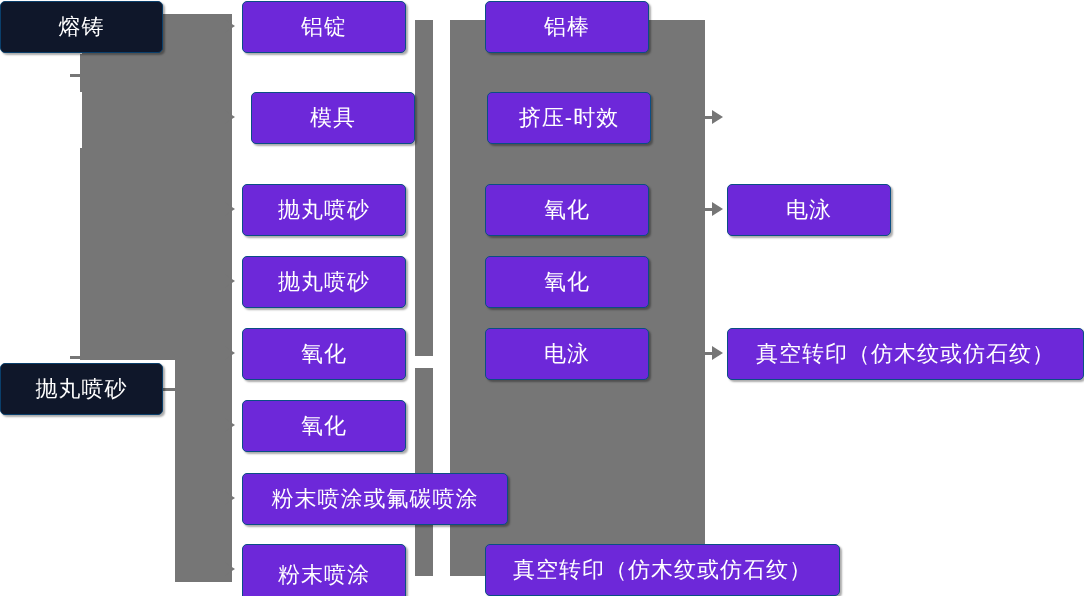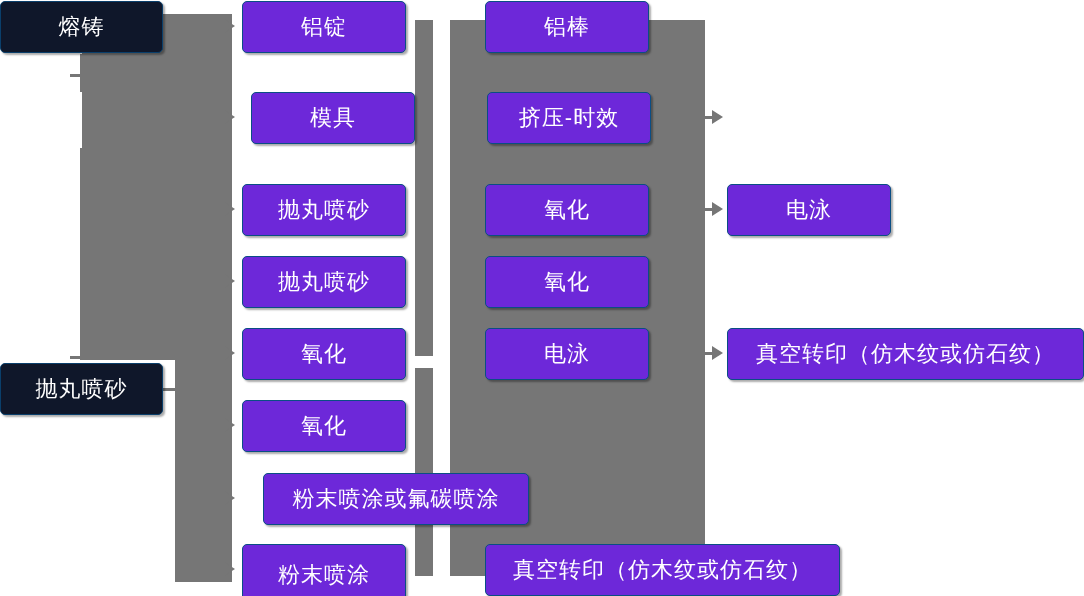--- a/index.html
+++ b/index.html
@@ -135,21 +135,21 @@
   </div>
 
   <div class="box mid" style="left:242px; top:328px; width:164px; height:52px;">
     <span class="lbl">氧化</span>
   </div>
 
   <div class="box mid" style="left:242px; top:400px; width:164px; height:52px;">
     <span class="lbl">氧化</span>
   </div>
 
-  <div class="box mid" style="left:242px; top:473px; width:266px; height:52px;margin-left:21px;">
+  <div class="box mid" style="left:242px; top:473px; width:266px; height:52px;">
     <span class="lbl">粉末喷涂或氟碳喷涂</span>
   </div>
 
   <div class="box mid" style="left:242px; top:544px; width:164px; height:61px;">
     <span class="lbl">粉末喷涂</span>
   </div>
 
   <div class="box mid" style="left:485px; top:1px; width:164px; height:52px;justify-content:center;">
     <span class="lbl">铝棒</span>
   </div>

